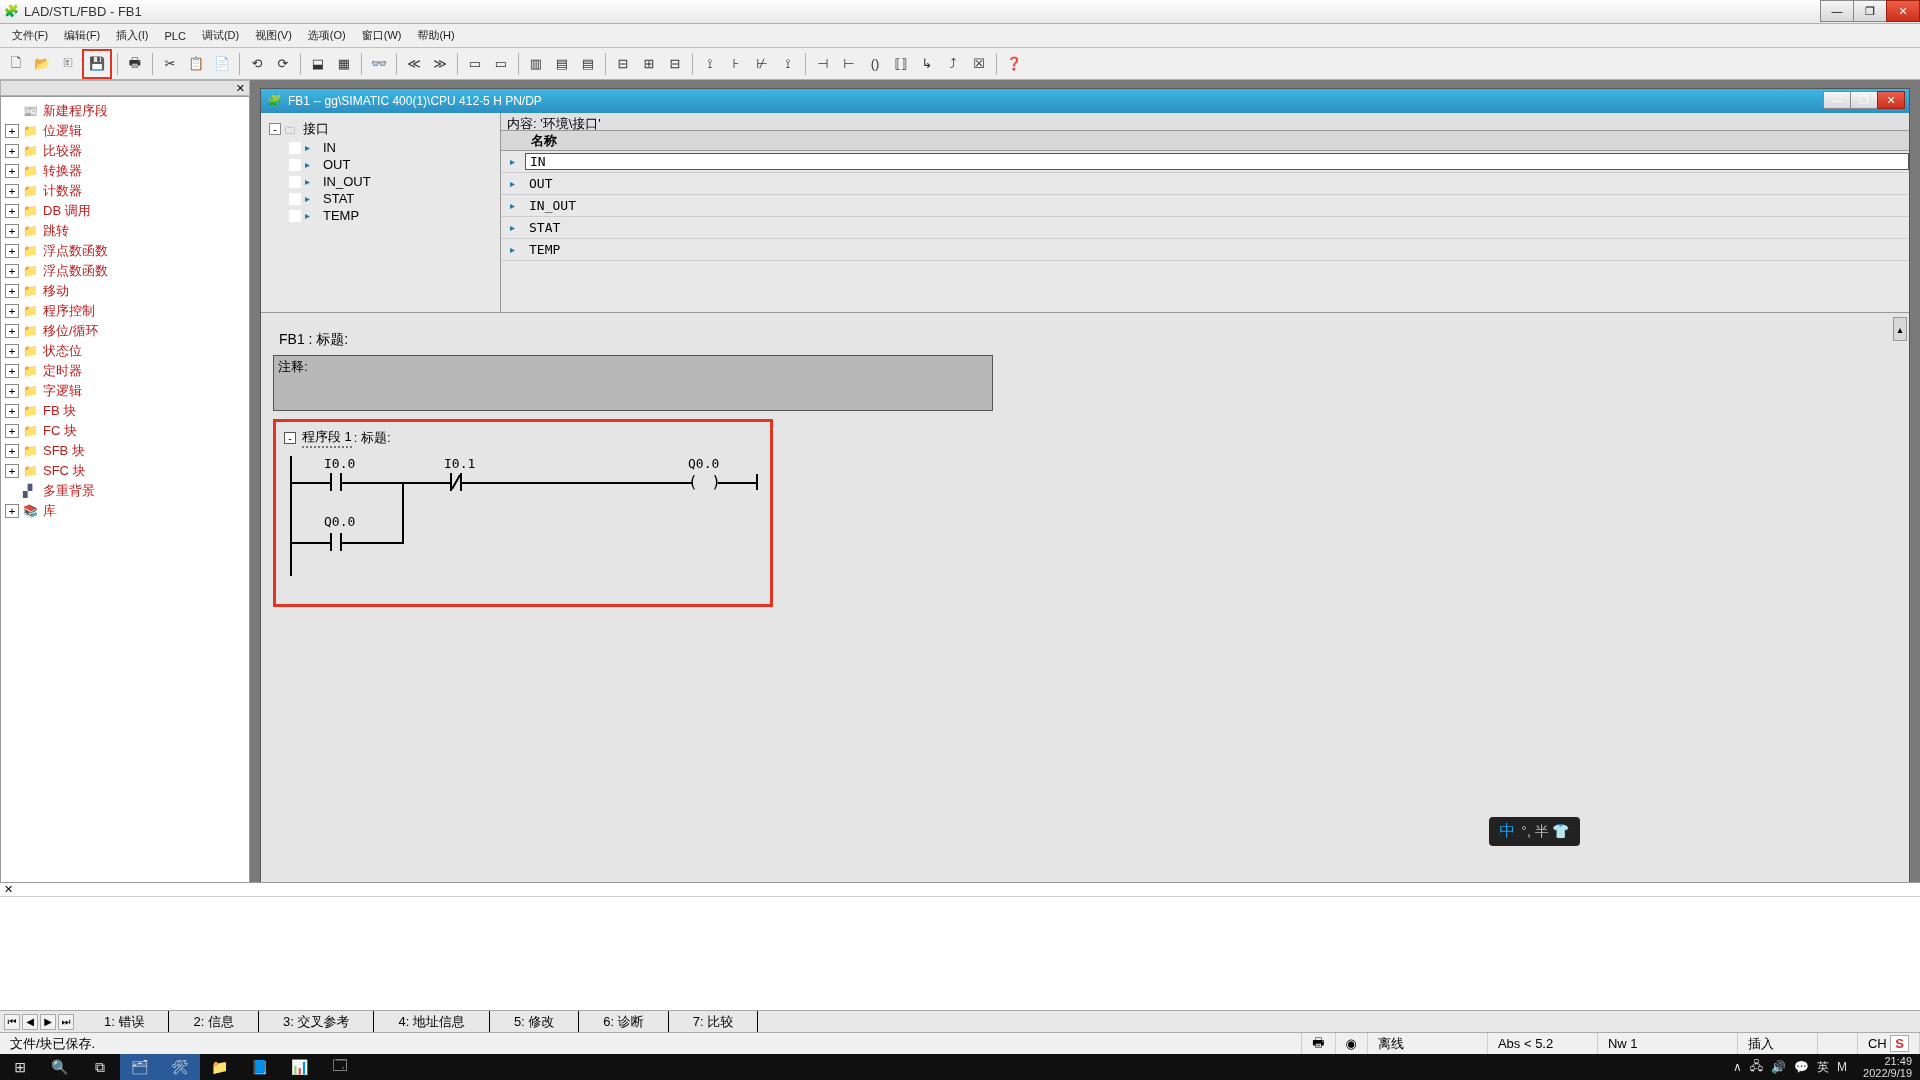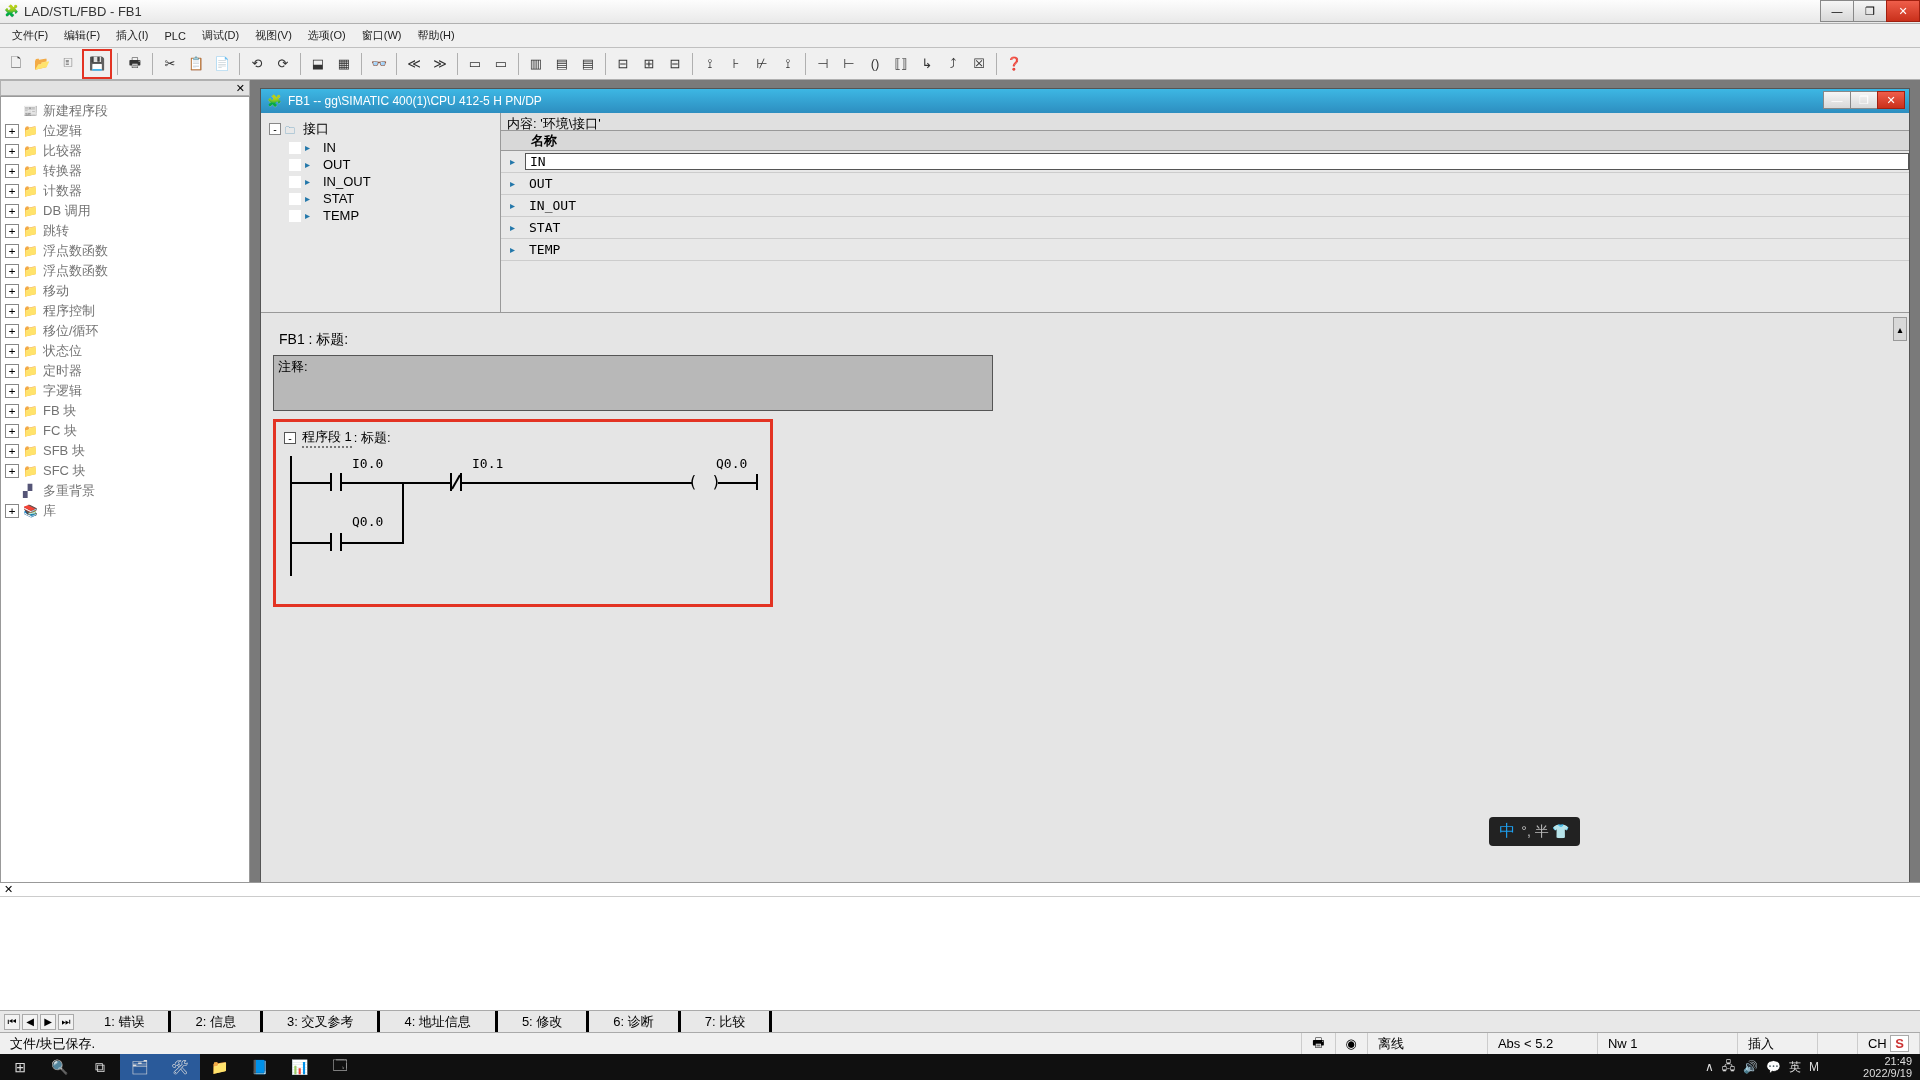--- a/index.html
+++ b/index.html
@@ -28,21 +28,21 @@
 .leftpanel { width:250px; display:flex; flex-direction:column; }
 .leftpanel .closebar { height:16px; background:#e2e2e2; border:1px solid #b0b0b0; display:flex; justify-content:flex-end; align-items:center; padding:0 4px; font-size:11px; }
 .tree { flex:1; background:#fff; border:1px solid #999; overflow:auto; font-size:13px; padding:4px 0; }
 .tree .node { display:flex; align-items:center; padding:1px 0 1px 4px; }
 .tree .tw { width:14px; height:14px; display:inline-flex; align-items:center; justify-content:center; font-size:11px; border:1px solid #888; margin-right:4px; background:#fff; font-family:monospace; line-height:1; }
 .tree .tw.blank { border:none; }
 .tree .ficon { width:16px; height:14px; margin-right:4px; font-size:12px; }
 .tree .ficon.fold { color:#c79a2a; }
 .tree .ficon.other { color:#557; }
 .tree .ficon.lib { color:#27a; }
-.tree .label { color:#737373; }
+.tree .label { color:#b91c1c; }
 .leftpanel .bottomstrip { height:34px; display:flex; flex-direction:column; }
 .leftpanel .inputbar { height:18px; display:flex; }
 .leftpanel .inputbar input { flex:1; border:1px solid #999; font-size:12px; padding:0 2px; }
 .leftpanel .inputbar .arr { width:16px; border:1px solid #999; background:#eee; display:flex; align-items:center; justify-content:center; font-size:10px; }
 .leftpanel .tabs { height:20px; display:flex; border:1px solid #999; background:#eee; }
 .leftpanel .tabs div { flex:1; border-right:1px solid #aaa; display:flex; align-items:center; justify-content:center; font-size:12px; }
 
 .centerarea { flex:1; position:relative; background:#7a7a7a; padding:8px; }
 .docwin { position:absolute; left:10px; top:8px; right:10px; bottom:8px; background:#fff; border:1px solid #555; display:flex; flex-direction:column; }
 .docwin .dtitle { height:24px; background:linear-gradient(#3db7e4,#2d8ec0); display:flex; align-items:center; padding:0 6px; position:relative; color:#fff; }
@@ -68,21 +68,21 @@
 .fbhdr { padding:2px 6px; font-size:14px; margin-bottom:4px; }
 .commentbox { width:720px; height:56px; border:1px solid #555; background:#b8b8b8; padding:2px 4px; font-size:13px; margin-bottom:8px; }
 .network { width:500px; border:3px solid #e33323; padding:6px 8px 28px 8px; position:relative; }
 .nethdr { display:flex; align-items:center; font-size:13px; margin-bottom:8px; }
 .nethdr .tw { width:12px; height:12px; border:1px solid #555; display:inline-flex; align-items:center; justify-content:center; font-family:monospace; font-size:10px; margin-right:6px; background:#fff; }
 .nethdr .seg { border-bottom:2px dotted #777; margin-right:2px; }
 .ladder { position:relative; height:120px; font-family:monospace; font-size:13px; }
 .ladder .rail { position:absolute; left:6px; top:0; bottom:0; width:2px; background:#000; }
 .hline { position:absolute; height:2px; background:#000; }
 .vline { position:absolute; width:2px; background:#000; }
-.lbl { position:absolute; font-size:13px; font-family:monospace;margin-left:28px; }
+.lbl { position:absolute; font-size:13px; font-family:monospace; }
 .nopen { position:absolute; width:12px; height:18px; }
 .nopen::before,.nopen::after { content:""; position:absolute; top:0; width:2px; height:18px; background:#000; }
 .nopen::before { left:0; } .nopen::after { right:0; }
 .nclosed { position:absolute; width:12px; height:18px; }
 .nclosed::before,.nclosed::after { content:""; position:absolute; top:0; width:2px; height:18px; background:#000; }
 .nclosed::before { left:0; } .nclosed::after { right:0; }
 .nclosed .slash { position:absolute; left:-2px; top:8px; width:16px; height:2px; background:#000; transform:rotate(-60deg); }
 .coil { position:absolute; font-family:monospace; font-size:16px; letter-spacing:2px; }
 
 
@@ -93,36 +93,36 @@
 .imebadge { position:absolute; right:340px; bottom:234px; background:#222; color:#bbb; padding:4px 10px; border-radius:4px; font-size:14px; display:flex; align-items:center; gap:6px; }
 .imebadge .cn { color:#1ea0f0; font-size:16px; }
 
 
 .outputpanel { position:absolute; bottom:48px; left:0; right:0; height:150px; background:#fff; border-top:1px solid #999; display:flex; flex-direction:column; }
 .outputpanel .xbar { height:14px; display:flex; padding:0 4px; font-size:11px; border-bottom:1px solid #ccc; }
 .outputpanel .content { flex:1; background:#fff; }
 .outputtabs { height:22px; display:flex; align-items:center; background:#e8e8e8; border-top:1px solid #aaa; font-size:13px; }
 .outputtabs .btns { display:flex; padding:0 4px; }
 .outputtabs .btns div { width:16px; height:16px; border:1px solid #aaa; margin-right:2px; display:flex; align-items:center; justify-content:center; font-size:10px; background:#f2f2f2; }
-.outputtabs .tab { padding:2px 24px; border-right:3px solid #000000; position:relative; }
+.outputtabs .tab { padding:2px 24px; border-right:1px solid #000000; position:relative; }
 .outputtabs .tab::after { content:""; position:absolute; right:-10px; top:0; width:0; height:0; }
 
 
 .statusbar { position:absolute; bottom:26px; left:0; right:0; height:22px; background:#f0f0f0; border-top:1px solid #aaa; display:flex; align-items:center; font-size:13px; }
 .statusbar .cell { padding:0 10px; border-right:1px solid #ccc; height:100%; display:flex; align-items:center; }
 .statusbar .stretch { flex:1; }
 .statusbar .chbox { background:#fff; border:1px solid #aaa; padding:0 4px; color:#c33; font-weight:bold; }
 
 
 .taskbar { position:absolute; bottom:0; left:0; right:0; height:26px; background:#101010; display:flex; align-items:center; color:#ddd; }
 .taskbar .tbtn2 { width:40px; height:26px; display:flex; align-items:center; justify-content:center; font-size:14px; }
 .taskbar .active { background:#2a5a9a; }
 .taskbar .spacer { flex:1; }
 .taskbar .tray { display:flex; align-items:center; gap:8px; padding:0 8px; font-size:12px; }
-.taskbar .clock { display:flex; flex-direction:column; align-items:flex-end; font-size:11px; padding:0 8px; line-height:1.1;margin-left:28px; }
+.taskbar .clock { display:flex; flex-direction:column; align-items:flex-end; font-size:11px; padding:0 8px; line-height:1.1; }
 </style>
 </head>
 <body>
 
 <div class="titlebar">
   <span class="icon">🧩</span>
   <span class="title">LAD/STL/FBD  - FB1</span>
   <div class="winbtns">
     <div>—</div>
     <div>❐</div>

